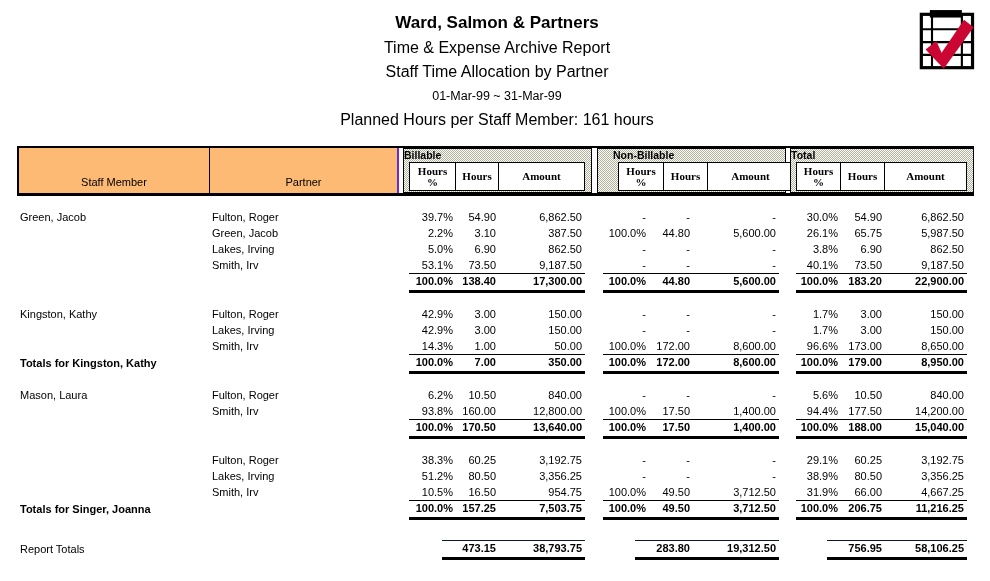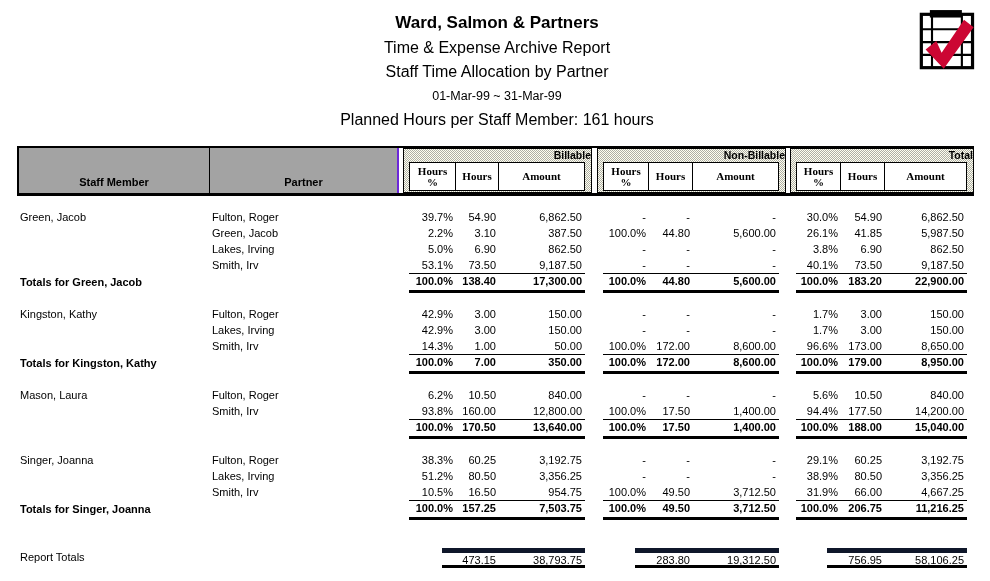--- a/index.html
+++ b/index.html
@@ -30,39 +30,39 @@
   .grid-row { display: grid; grid-template-columns: var(--cols); }
 
   
   .thead {
     height: 50px;
     border-top: 2px solid #000;
     border-bottom: 3px solid #000;
   }
   .h-staff, .h-partner {
     display: flex; align-items: flex-end; justify-content: center;
-    font-weight: bold; font-size: 11px; padding-bottom: 5px;
-    background: #a3a3a3;
+    font-weight: normal; font-size: 11px; padding-bottom: 5px;
+    background: #fdba74;
   }
   .h-staff   { grid-column: 1; border-left: 2px solid #000; }
   .h-partner { grid-column: 2; border-left: 1px solid #000; border-right: 2px solid #6d28d9; }
 
   .hgroup {
     display: flex; flex-direction: column;
     border: 1px solid #000;
     
     background-image: repeating-conic-gradient(#aeaea6 0% 25%, #fffff0 25% 50%);
     background-size: 2px 2px;
   }
   .hgroup.g-bill  { grid-column: 4 / 9;  }
-  .hgroup.g-nonb  { grid-column: 10 / 15; }
+  .hgroup.g-nonb  { grid-column: 10 / 15; padding-left: 15px; }
   .hgroup.g-total { grid-column: 16 / 21; }
   .hgroup-title {
     height: 13px; line-height: 13px;
-    text-align: right; font-weight: bold; font-size: 10.5px;
+    text-align: left; font-weight: bold; font-size: 10.5px;
   }
   .hgroup-cells { flex: 1; display: grid; margin: 0 6px 1px 5px; }
   .g-bill  .hgroup-cells { grid-template-columns: 47px 43px 86px; }
   .g-nonb  .hgroup-cells { grid-template-columns: 46px 44px 86px; }
   .g-total .hgroup-cells { grid-template-columns: 45px 44px 82px; }
   .hcell {
     background: #fff; border: 1px solid #000;
     display: flex; flex-direction: column; align-items: center; justify-content: center;
     font-weight: bold; font-size: 11px; line-height: 11px; text-align: center; font-family: Liberation Serif, serif;
   }
@@ -82,25 +82,25 @@
   .t0 { grid-column: 17; } .t1 { grid-column: 18; } .t2 { grid-column: 19; }
 
   .row.totals { height: 20px; font-weight: bold; }
   .row.totals .lbl { grid-column: 1 / 3; padding-left: 3px; line-height: 18px; }
   .row.totals .tl {
     border-top: 1px solid #000;
     border-bottom: 3px solid #000;
     line-height: 15px;
   }
 
-  .row.report { height: 20px; margin-top: 28px; }
+  .row.report { height: 20px; margin-top: 20px; }
   .row.report .lbl-reg { grid-column: 1 / 3; padding-left: 3px; font-weight: normal; line-height: 18px; }
   .row.report .tl {
-    font-weight: normal;
-    border-top: 5px solid #0f172a;
+    font-weight: bold;
+    border-top: 1px solid #0f172a;
     border-bottom: 3px solid #000;
     line-height: 15px;
   }
   .row.report .ext { margin-left: -14px; }
 </style>
 </head>
 <body>
 
 <div class="page">
 
@@ -184,21 +184,21 @@
         </div>
         <div class="grid-row row">
           <div class="c left col-partner">Green, Jacob</div>
           <div class="c num b0">2.2%</div>
           <div class="c num b1">3.10</div>
           <div class="c num b2">387.50</div>
           <div class="c num n0">100.0%</div>
           <div class="c num n1">44.80</div>
           <div class="c num n2">5,600.00</div>
           <div class="c num t0">26.1%</div>
-          <div class="c num t1">41.85</div>
+          <div class="c num t1">65.75</div>
           <div class="c num t2">5,987.50</div>
         </div>
         <div class="grid-row row">
           <div class="c left col-partner">Lakes, Irving</div>
           <div class="c num b0">5.0%</div>
           <div class="c num b1">6.90</div>
           <div class="c num b2">862.50</div>
           <div class="c num n0">-</div>
           <div class="c num n1">-</div>
           <div class="c num n2">-</div>
@@ -212,21 +212,20 @@
           <div class="c num b1">73.50</div>
           <div class="c num b2">9,187.50</div>
           <div class="c num n0">-</div>
           <div class="c num n1">-</div>
           <div class="c num n2">-</div>
           <div class="c num t0">40.1%</div>
           <div class="c num t1">73.50</div>
           <div class="c num t2">9,187.50</div>
         </div>
         <div class="grid-row row totals">
-          <div class="c left lbl">Totals for Green, Jacob</div>
           <div class="c num b0 tl">100.0%</div>
           <div class="c num b1 tl">138.40</div>
           <div class="c num b2 tl">17,300.00</div>
           <div class="c num n0 tl">100.0%</div>
           <div class="c num n1 tl">44.80</div>
           <div class="c num n2 tl">5,600.00</div>
           <div class="c num t0 tl">100.0%</div>
           <div class="c num t1 tl">183.20</div>
           <div class="c num t2 tl">22,900.00</div>
         </div>
@@ -318,21 +317,20 @@
           <div class="c num n1 tl">17.50</div>
           <div class="c num n2 tl">1,400.00</div>
           <div class="c num t0 tl">100.0%</div>
           <div class="c num t1 tl">188.00</div>
           <div class="c num t2 tl">15,040.00</div>
         </div>
       </div>
 
       <div class="grp">
         <div class="grid-row row">
-          <div class="c left col-staff">Singer, Joanna</div>
           <div class="c left col-partner">Fulton, Roger</div>
           <div class="c num b0">38.3%</div>
           <div class="c num b1">60.25</div>
           <div class="c num b2">3,192.75</div>
           <div class="c num n0">-</div>
           <div class="c num n1">-</div>
           <div class="c num n2">-</div>
           <div class="c num t0">29.1%</div>
           <div class="c num t1">60.25</div>
           <div class="c num t2">3,192.75</div>

